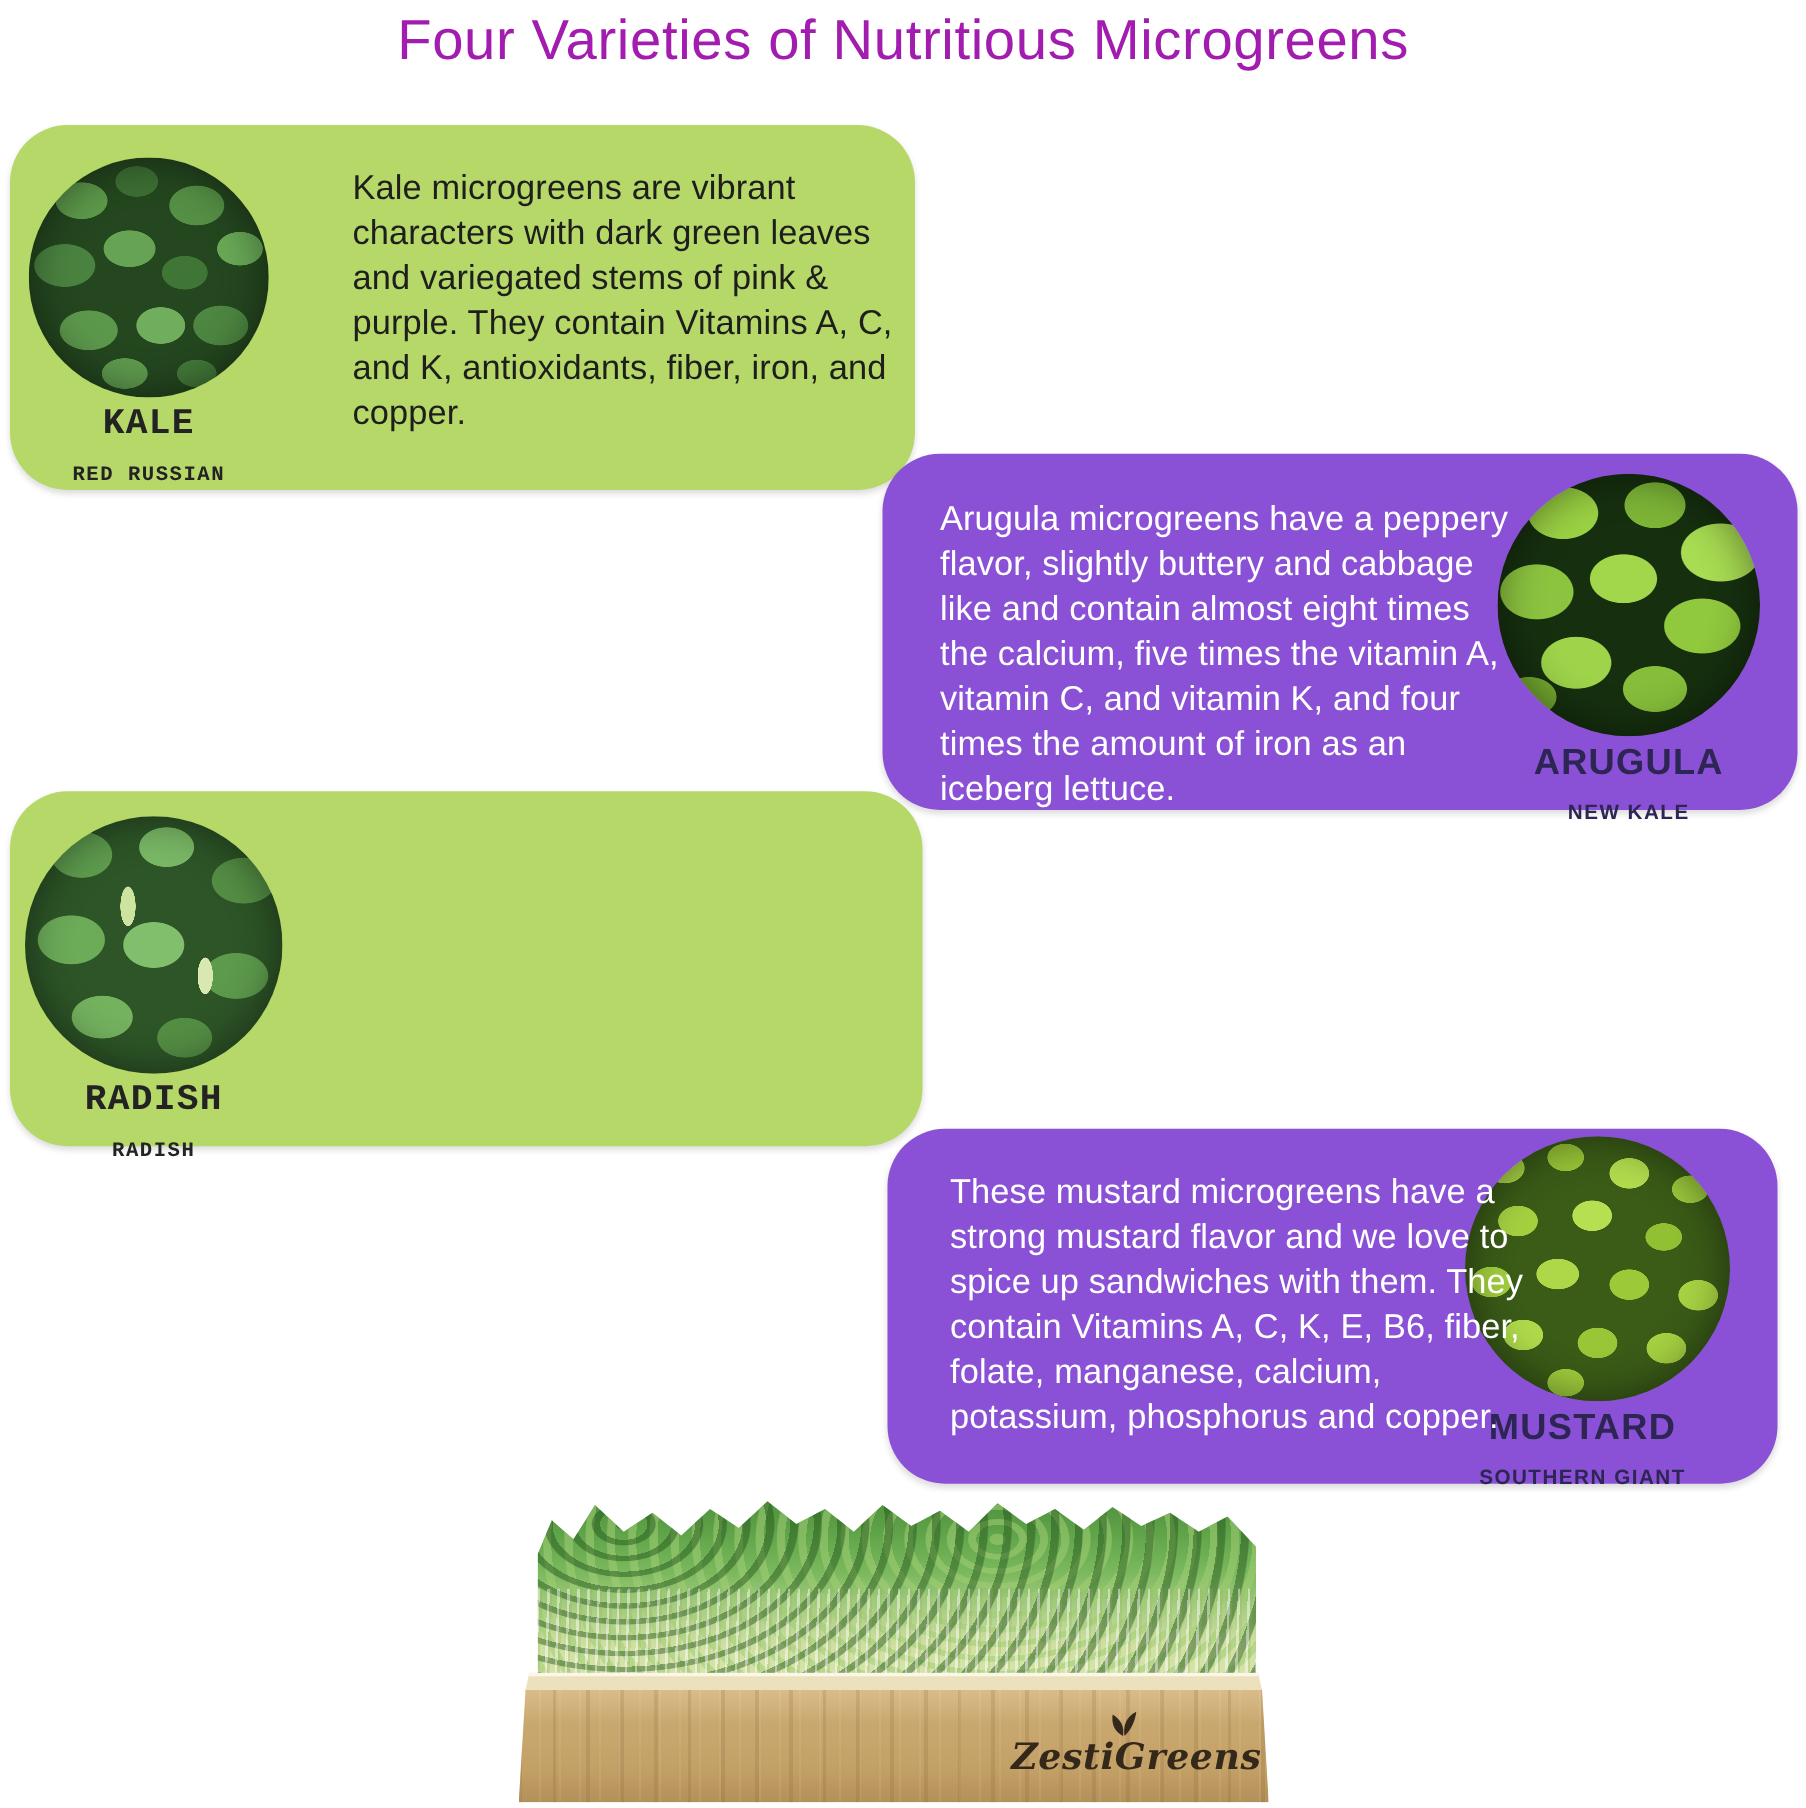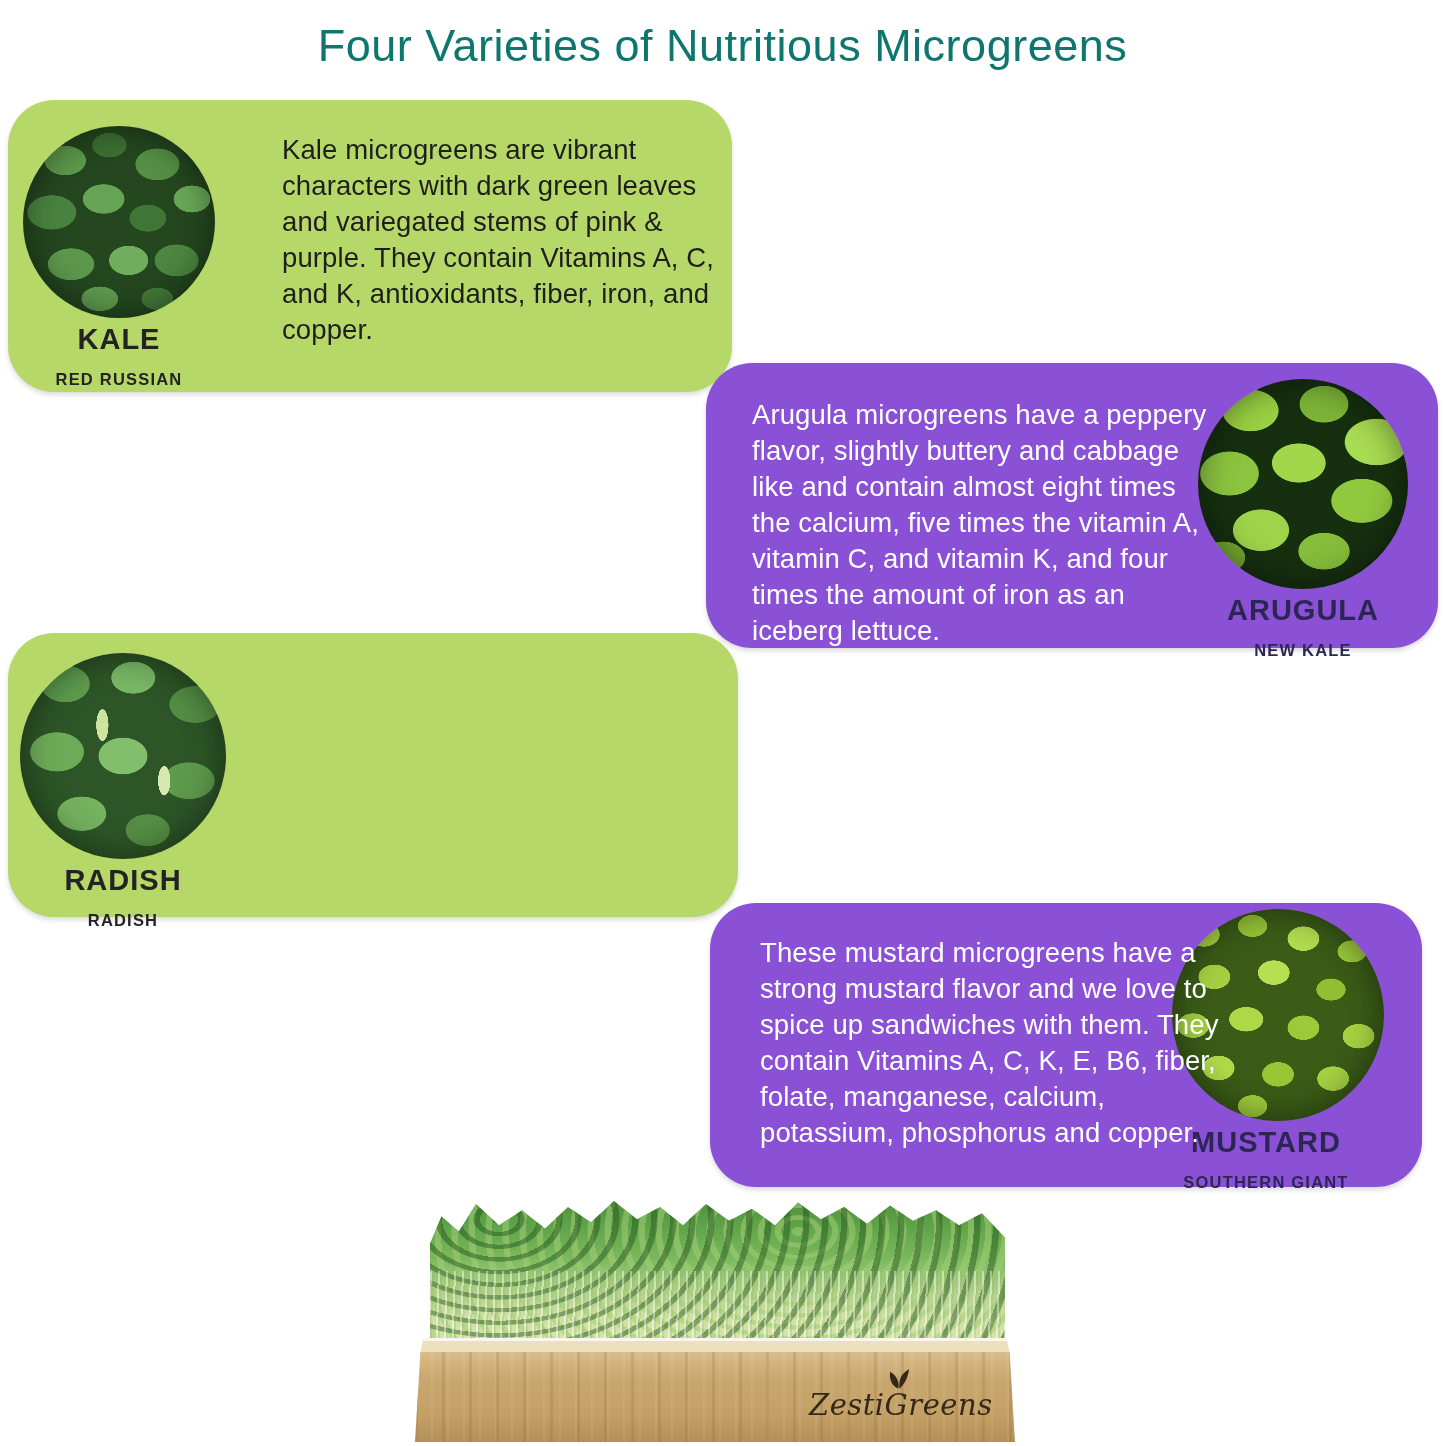--- a/index.html
+++ b/index.html
@@ -5,23 +5,23 @@
   html,body{margin:0;padding:0;background:#ffffff;}
   .page{
     position:relative;
     width:1445px;height:1446px;
     background:#ffffff;
     overflow:hidden;
     font-family:"Liberation Sans", sans-serif;
   }
   .title{
     position:absolute;top:0;left:0;right:0;
-    margin:0;padding-top:20px;
+    margin:0;padding-top:6px;
     text-align:center;
-    font-size:45px;font-weight:400;color:#0f766e;
+    font-size:45px;font-weight:400;color:#a21caf;
     letter-spacing:0.5px;
   }
   
   .card{
     position:absolute;
     border-radius:46px;
     box-shadow:0 3px 5px rgba(0,0,0,.14);
   }
   .card.green{background:var(--card-green,#b6d869);}
   .card.purple{background:var(--card-purple,#8a51d6);}
@@ -107,21 +107,21 @@
     #3a5c17;}
 
   
   .label{position:absolute;text-align:center;}
   .label-kale{left:15px;top:224px;width:192px;}
   .label-arugula{left:492px;top:232px;width:210px;}
   .label-daikon{left:12px;top:232px;width:206px;}
   .label-mustard{left:450px;top:224px;width:212px;}
   .label .name{font-size:29px;font-weight:bold;letter-spacing:1px;line-height:30px;}
   .label .variety{font-size:16.5px;font-weight:bold;letter-spacing:1.2px;margin-top:16px;}
-  .green .label{color:#232323;}
+  .green .label{color:#232323;font-family:Liberation Mono, monospace;}
   .purple .label{color:#2d2553;}
 
   
   .sprouts{
     position:absolute;left:430px;top:1198px;width:575px;height:152px;
     background:
       repeating-radial-gradient(ellipse 18px 12px at 12% 14%, rgba(30,80,24,.45) 0 6px, transparent 7px 19px),
       repeating-radial-gradient(ellipse 16px 11px at 64% 22%, rgba(160,205,115,.55) 0 6px, transparent 7px 17px),
       linear-gradient(180deg,#4e8f3d 0%,#63a74c 22%,#7cb95e 40%,#a7cd82 58%,#cfe0a2 78%,#d9e6ae 100%);
     clip-path:polygon(0% 30%,2% 12%,5% 22%,8% 4%,12% 18%,16% 8%,20% 20%,24% 6%,28% 16%,32% 2%,36% 14%,40% 6%,44% 18%,48% 4%,52% 15%,56% 7%,60% 18%,64% 3%,68% 14%,72% 6%,76% 17%,80% 5%,84% 15%,88% 8%,92% 18%,96% 10%,100% 26%,100% 100%,0% 100%);
@@ -135,20 +135,21 @@
     background:#ece0bd;border-top:3px solid #faf6ea;box-sizing:border-box;
     clip-path:polygon(0.6% 0,99.4% 0,100% 100%,0 100%);
   }
   .tray{
     position:absolute;left:415px;top:1352px;width:600px;height:90px;
     background:
       repeating-linear-gradient(90deg, rgba(120,85,40,.16) 0 3px, transparent 3px 27px),
       repeating-linear-gradient(90deg, rgba(255,255,255,.07) 0 2px, transparent 2px 16px),
       linear-gradient(180deg,#d9bc8a 0%,#c9a86f 30%,#c3a066 70%,#b4905a 100%);
     clip-path:polygon(0.9% 0,99.1% 0,100% 100%,0 100%);
+    font-weight:bold;
   }
   .brand{
     position:absolute;right:26px;top:12px;width:180px;
     text-align:center;color:#33281a;
   }
   .brand .leaf{display:block;margin:0 auto;width:30px;height:26px;}
   .brand .brand-name{
     font-family:"DejaVu Serif", serif;font-style:italic;
     font-size:29px;line-height:30px;letter-spacing:0.5px;
   }

